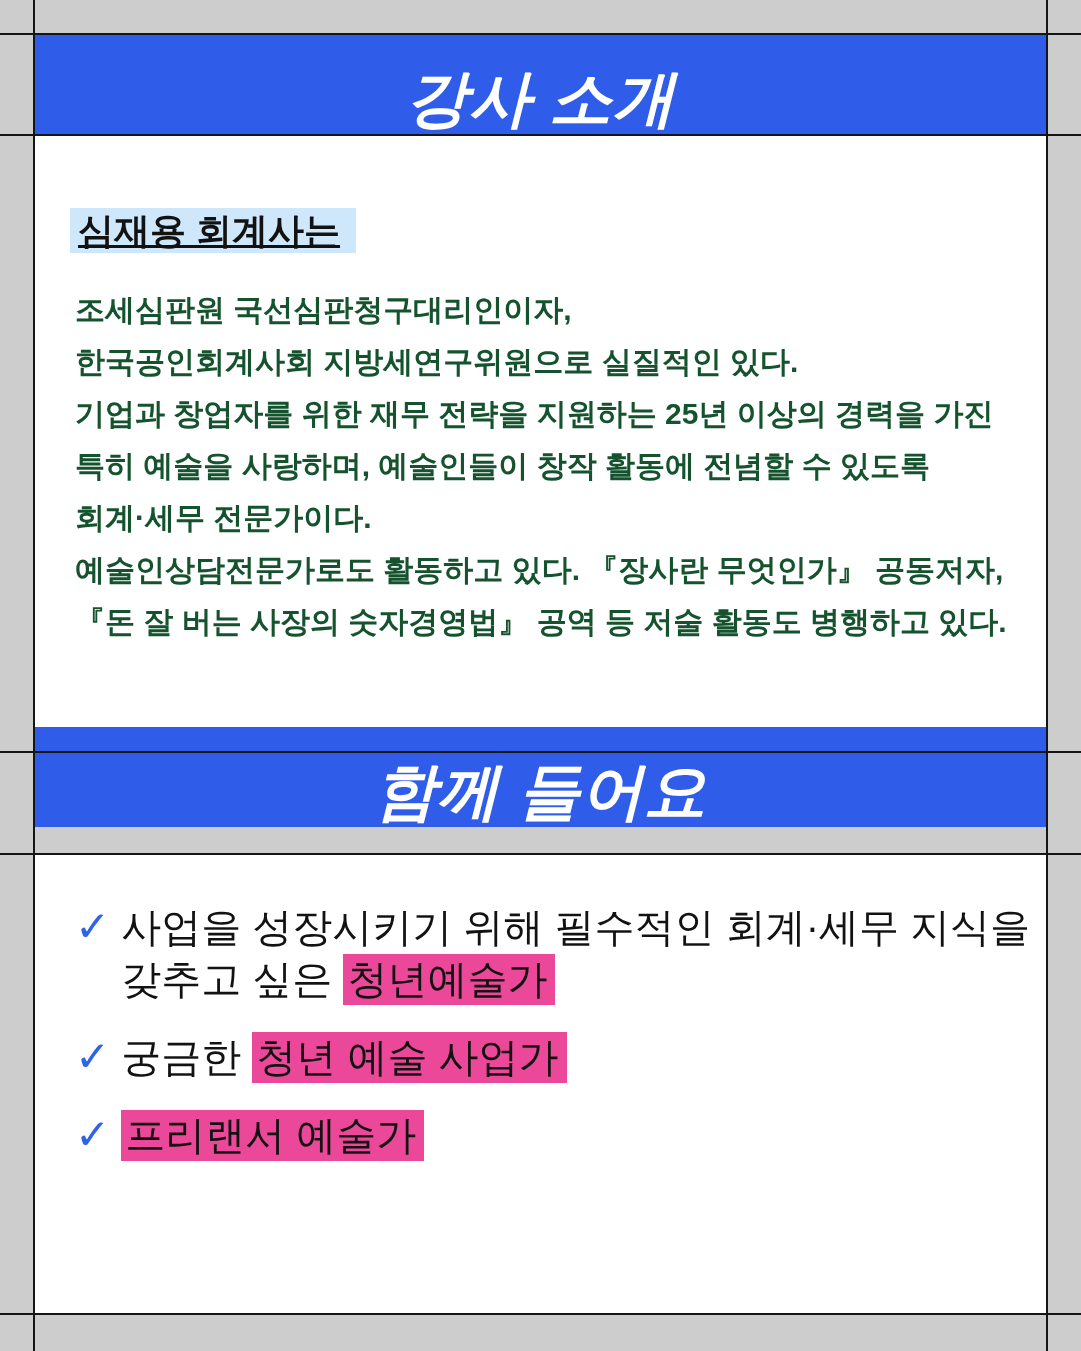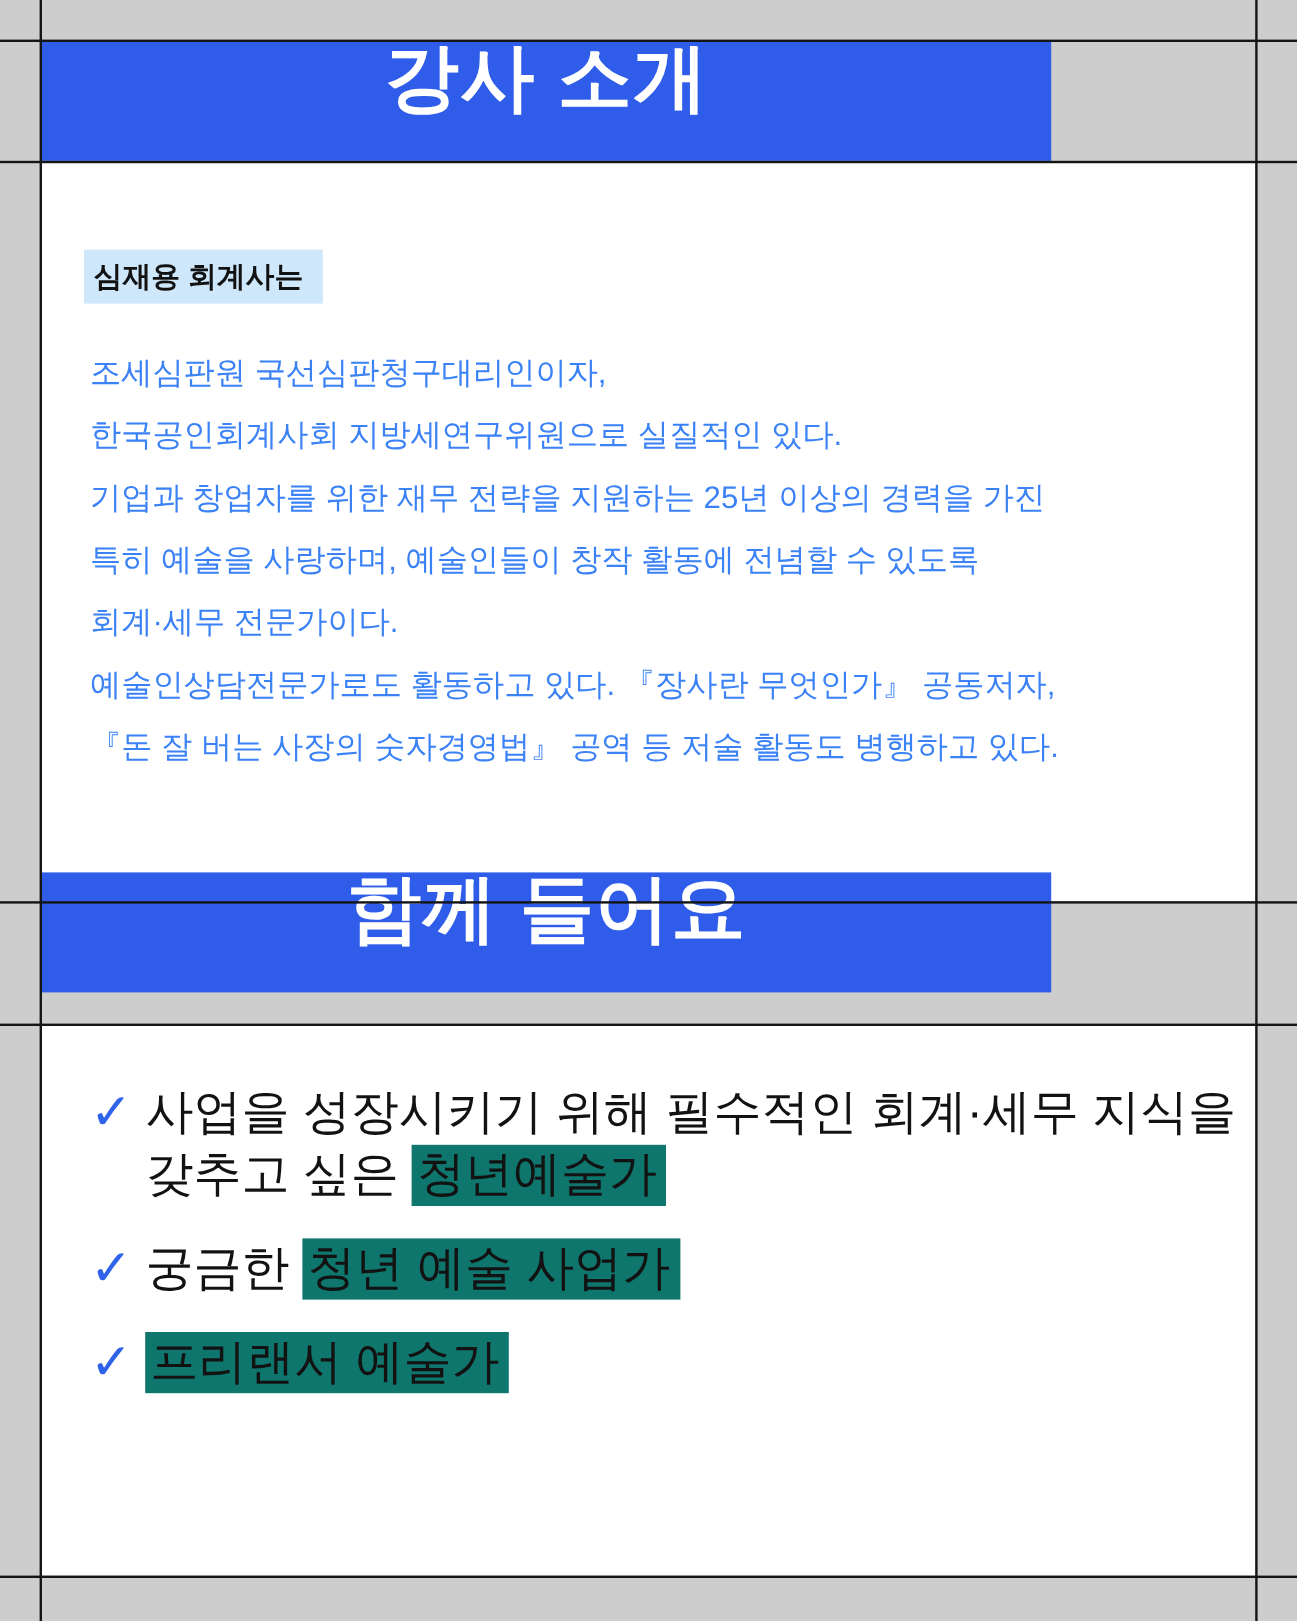--- a/index.html
+++ b/index.html
@@ -31,26 +31,27 @@
     width: 100%;
     height: 2px;
     background: #151515;
     z-index: 6;
   }
 
   
   .banner {
     position: absolute;
     left: 35px;
-    width: 841px;
+    width: 1011px;
     background: #2f5de9;
     display: flex;
-    align-items: flex-start;
+    align-items: flex-end;
     justify-content: center;
     z-index: 2;
+    font-style: italic;
   }
   #banner1 { top: 35px;  height: 99px;  }
   #banner2 { top: 727px; height: 100px; }
 
   .banner-title {
     color: #ffffff;
     font-size: 62px;
     font-weight: 700;
     letter-spacing: 1px;
     line-height: 1;
@@ -65,33 +66,34 @@
     background: #ffffff;
     z-index: 1;
     box-sizing: border-box;
   }
   #panel-intro     { top: 136px; height: 615px; padding: 72px 30px 0 40px; }
   #panel-checklist { top: 855px; height: 458px; padding: 46px 30px 0 40px; }
 
   
   .intro-heading {
     display: inline-block;
-    font-size: 24px;
+    font-size: 36px;
     font-weight: 700;
     color: #121212;
     line-height: 45px;
     background: #cee7fa;
     padding: 0 16px 0 8px;
     margin-left: -5px;
+    text-decoration: underline;
   }
   .intro-paragraph { margin-top: 31px; }
   .intro-line {
-    font-size: 26px;
-    font-weight: 400;
-    color: #3b82f6;
+    font-size: 30px;
+    font-weight: 700;
+    color: #14532d;
     line-height: 52px;
     white-space: nowrap;
   }
 
   
   .check-item {
     display: flex;
     align-items: flex-start;
     margin-bottom: 26px;
   }
@@ -105,21 +107,21 @@
   }
   .check-lines { }
   .check-line {
     font-size: 40px;
     font-weight: 500;
     color: #121212;
     line-height: 52px;
     white-space: nowrap;
   }
   .hl {
-    background: #0f766e;
+    background: #ec4899;
     padding: 3px 8px 4px 4px;
   }
 </style>
 </head>
 <body>
 
 <div id="screen">
 
   <div class="vline left"></div>
   <div class="vline right"></div>

